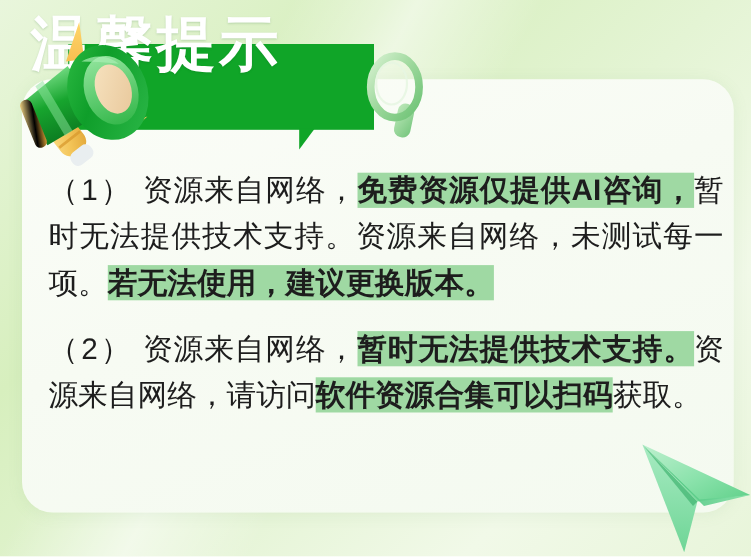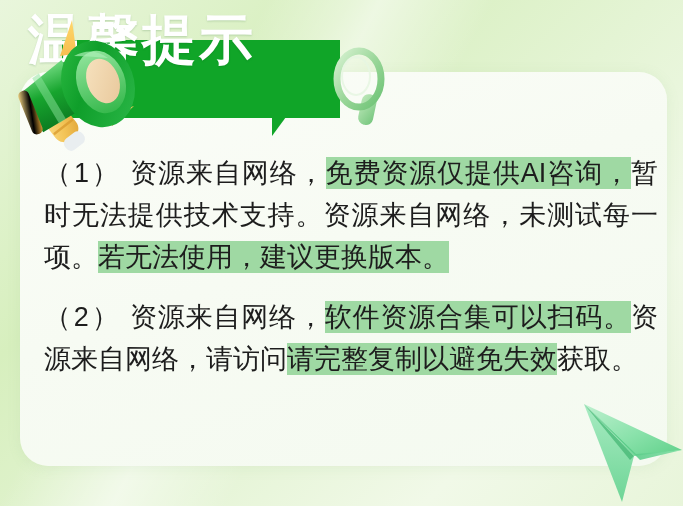--- a/index.html
+++ b/index.html
@@ -51,21 +51,21 @@
     position:absolute;left:44px;top:152px;width:614px;z-index:5;
     color:#1d1d1d;
     font-family:"Liberation Sans","DejaVu Sans",sans-serif;
     font-size:27px;line-height:42px;
     text-align:justify;text-justify:inter-ideograph;
   }
   .para{margin:0 0 18px 0;}
   .para:last-child{margin-bottom:0;}
   .num{letter-spacing:2px;}
   .hl{
-    background:#9fd9a3;font-weight:400;
+    background:#9fd9a3;font-weight:700;
     box-decoration-break:clone;-webkit-box-decoration-break:clone;
     padding:1px 0;
   }
 </style>
 </head>
 <body>
 
 <div id="stage">
 
   <div id="card"></div>
@@ -155,21 +155,21 @@
     </svg>
   </div>
 
   <div id="body-text">
     <p class="para">
       <span class="num">（1）</span>
       <span>资源来自网络，</span><span class="hl">免费资源仅提供AI咨询，</span><span>暂时无法提供技术支持。资源来自网络，未测试每一项。</span><span class="hl">若无法使用，建议更换版本。</span>
     </p>
     <p class="para">
       <span class="num">（2）</span>
-      <span>资源来自网络，</span><span class="hl">软件资源合集可以扫码。</span><span>资源来自网络，请访问</span><span class="hl">请完整复制以避免失效</span><span>获取。</span>
+      <span>资源来自网络，</span><span class="hl">暂时无法提供技术支持。</span><span>资源来自网络，请访问</span><span class="hl">软件资源合集可以扫码</span><span>获取。</span>
     </p>
   </div>
 
   <div id="plane">
     <svg width="108" height="108" viewBox="0 0 108 108" xmlns="http://www.w3.org/2000/svg">
       <defs>
         <linearGradient id="pw1" x1="0" y1="0" x2="1" y2="1">
           <stop offset="0%" stop-color="#bff0cf"></stop>
           <stop offset="55%" stop-color="#8ae2ab"></stop>
           <stop offset="100%" stop-color="#5fd089"></stop>

